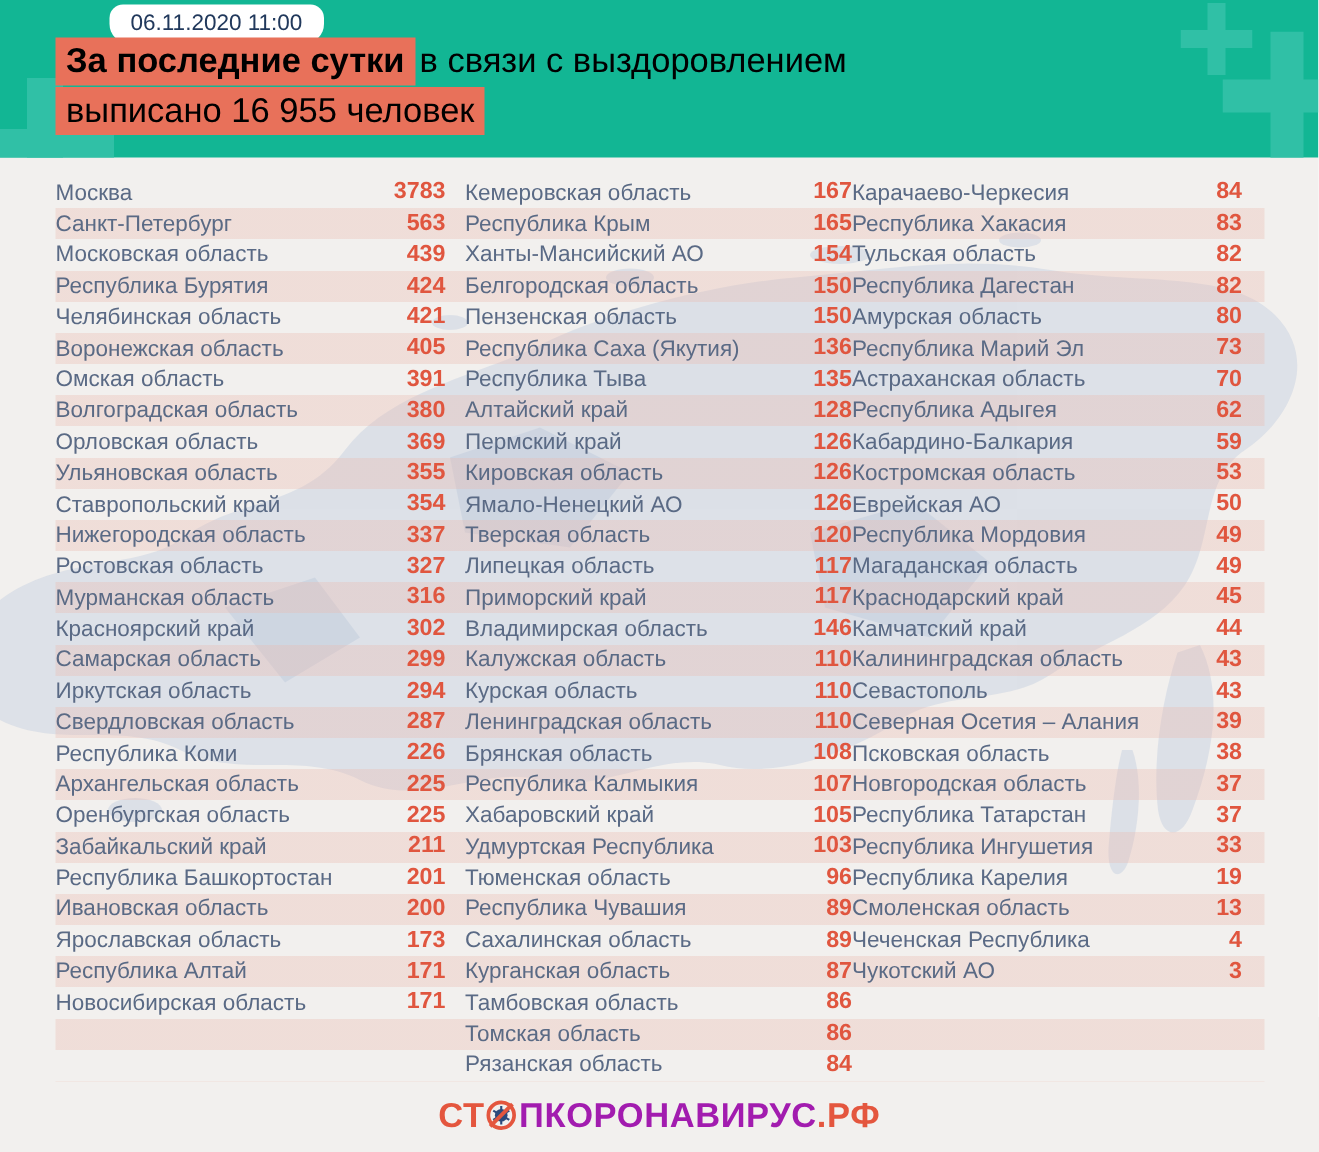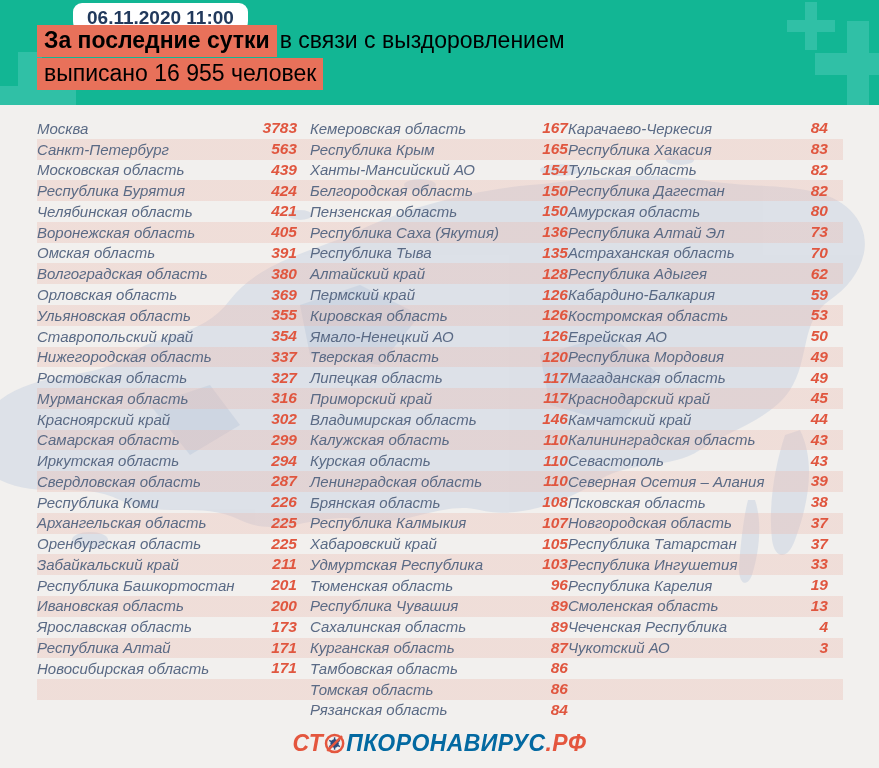--- a/index.html
+++ b/index.html
@@ -7,49 +7,49 @@
         background:#f2f0ee;font-family:"Liberation Sans","DejaVu Sans",sans-serif;}
 
   
   .header{position:absolute;left:0;top:0;width:879px;height:105px;
           background:#12b694;overflow:hidden;}
   .plus{position:absolute;fill:#30c0a6;}
   .plus-left{left:-16px;top:52px;}
   .plus-tr{left:787px;top:2px;}
   .plus-r{left:815px;top:21px;}
   .date-badge{position:absolute;left:73px;top:3px;background:#ffffff;color:#21395c;
-              font-weight:bold;font-size:19px;padding:4px 14px 5px;
+              font-weight:normal;font-size:15px;padding:4px 14px 5px;
               border-radius:9px 9px 13px 13px;white-space:nowrap;}
   .title-line{position:absolute;left:37px;color:#000000;font-size:23px;white-space:nowrap;}
   .line1{top:27px;}
   .line2{top:60px;}
   .hl{background:#e8715a;padding:2px 7px 4px;}
   .line1 .hl{font-weight:bold;}
   .line1 .rest{font-weight:400;margin-left:3px;}
   .line2 .hl{font-weight:400;}
   .line2 b{font-weight:normal;}
 
   
-  .content{position:absolute;left:0;top:105px;width:879px;height:663px;font-style:italic;}
+  .content{position:absolute;left:0;top:105px;width:879px;height:663px;}
   .map{position:absolute;left:0;top:0;width:879px;height:663px;pointer-events:none;}
   .table{position:absolute;left:37px;top:13px;width:806px;height:603px;display:flex;
          background:repeating-linear-gradient(to bottom,
             transparent 0 20.78px, rgba(234,186,175,0.34) 20.78px 41.56px);}
   .col{width:260px;display:flex;flex-direction:column;}
   .col-mid{width:258px;margin-left:13px;}
   .row{height:20.78px;display:flex;align-items:center;justify-content:space-between;}
   .rname{font-size:15px;color:#5a6a85;}
   .rval{font-size:15.5px;font-weight:bold;color:#e0563f;}
 
   
   .logo{position:absolute;left:50%;top:625px;transform:translateX(-50%);
         display:flex;align-items:center;font-weight:bold;font-size:23px;
         letter-spacing:0.4px;white-space:nowrap;cursor:pointer;}
   .lg-o{color:#e4563e;}
-  .lg-n{color:#0369a1;}
+  .lg-n{color:#a21caf;}
   .virus{margin:0 1px;}
 </style>
 </head>
 <body>
 
 <div class="page">
 
   <header class="header">
     <svg class="plus plus-left" width="92" height="92">
       <rect x="34" y="0" width="24" height="92"></rect>
@@ -409,21 +409,21 @@
     <span class="rname">Республика Дагестан</span>
     <span class="rval">82</span>
   </div>
 
   <div class="row">
     <span class="rname">Амурская область</span>
     <span class="rval">80</span>
   </div>
 
   <div class="row">
-    <span class="rname">Республика Алтай Эл</span>
+    <span class="rname">Республика Марий Эл</span>
     <span class="rval">73</span>
   </div>
 
   <div class="row">
     <span class="rname">Астраханская область</span>
     <span class="rval">70</span>
   </div>
 
   <div class="row">
     <span class="rname">Республика Адыгея</span>

